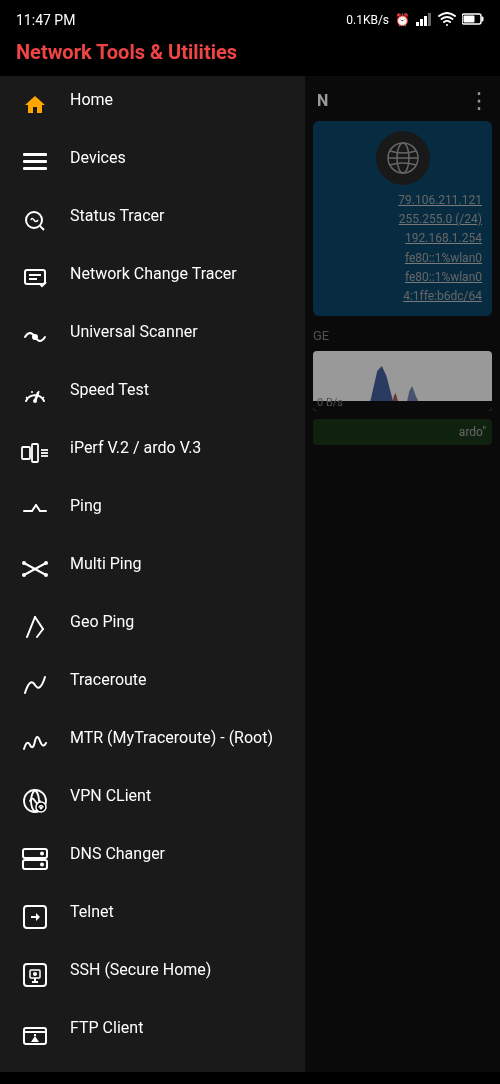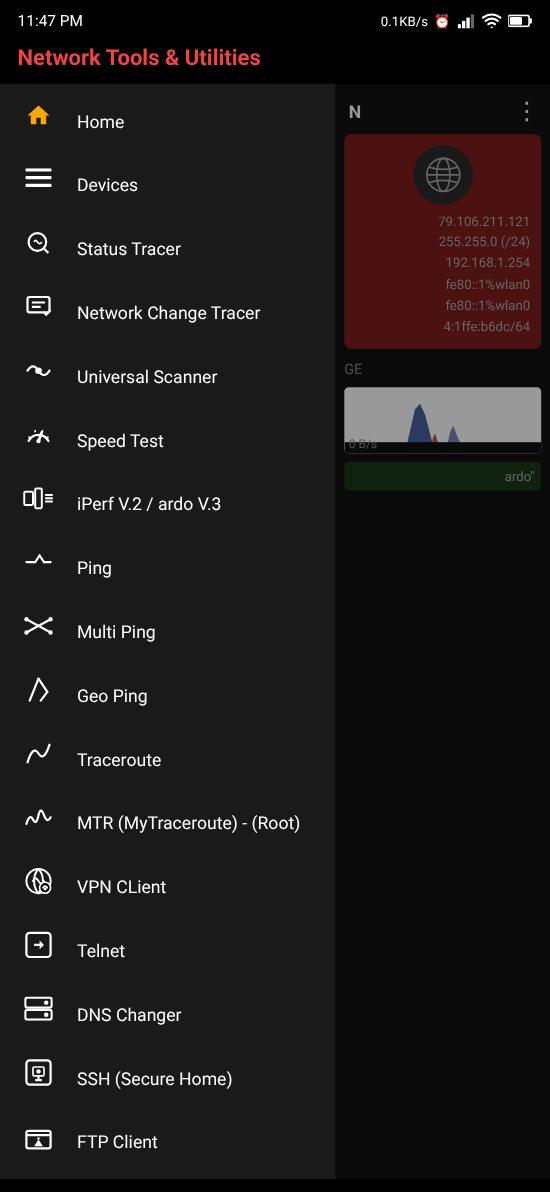--- a/index.html
+++ b/index.html
@@ -69,21 +69,21 @@
       overflow-y: auto;
       flex-shrink: 0;
     }
 
     .drawer::-webkit-scrollbar {
       display: none;
     }
 
     .nav-item {
       display: flex;
-      align-items: flex-end;
+      align-items: flex-start;
       padding: 14px 20px;
       cursor: pointer;
       gap: 20px;
       min-height: 56px;
     }
 
     .nav-icon {
       width: 30px;
       height: 30px;
       display: flex;
@@ -108,24 +108,25 @@
     }
 
     
     .right-panel-inner {
       padding: 8px;
       color: #ccc;
       font-size: 13px;
     }
 
     .right-card {
-      background-color: #7f1d1d;
+      background-color: #0c4a6e;
       border-radius: 6px;
       padding: 10px;
       margin-bottom: 8px;
+      text-decoration: underline;
     }
 
     .globe-icon {
       width: 54px;
       height: 54px;
       border-radius: 50%;
       background-color: #2a2a2a;
       display: flex;
       align-items: center;
       justify-content: center;
@@ -350,39 +351,39 @@
           <circle cx="19" cy="19" r="5" fill="#000" stroke="white" stroke-width="1.5"></circle>
           <path d="M17 19 Q19 16 21 19" stroke-linecap="round" stroke-width="1.5"></path>
           <circle cx="19" cy="20" r="1.5" fill="white" stroke="none"></circle>
         </svg>
       </span>
       <span class="nav-label">VPN CLient</span>
     </div>
 
     <div class="nav-item">
       <span class="nav-icon">
-        <svg width="26" height="26" viewBox="0 0 26 26" fill="none" stroke="white" stroke-width="2">
-          <rect x="2" y="2" width="22" height="22" rx="3"></rect>
-          <line x1="9" y1="13" x2="17" y2="13"></line>
-          <polygon points="14,9 18,13 14,17" fill="white" stroke="none"></polygon>
-        </svg>
-      </span>
-      <span class="nav-label">Telnet</span>
-    </div>
-
-    <div class="nav-item">
-      <span class="nav-icon">
         <svg width="26" height="22" viewBox="0 0 26 22" fill="none" stroke="white" stroke-width="2">
           <rect x="1" y="1" width="24" height="9" rx="2"></rect>
           <rect x="1" y="12" width="24" height="9" rx="2"></rect>
           <circle cx="20" cy="5.5" r="2" fill="white" stroke="none"></circle>
           <circle cx="20" cy="16.5" r="2" fill="white" stroke="none"></circle>
         </svg>
       </span>
       <span class="nav-label">DNS Changer</span>
+    </div>
+
+    <div class="nav-item">
+      <span class="nav-icon">
+        <svg width="26" height="26" viewBox="0 0 26 26" fill="none" stroke="white" stroke-width="2">
+          <rect x="2" y="2" width="22" height="22" rx="3"></rect>
+          <line x1="9" y1="13" x2="17" y2="13"></line>
+          <polygon points="14,9 18,13 14,17" fill="white" stroke="none"></polygon>
+        </svg>
+      </span>
+      <span class="nav-label">Telnet</span>
     </div>
 
     <div class="nav-item">
       <span class="nav-icon">
         <svg width="26" height="26" viewBox="0 0 26 26" fill="none" stroke="white" stroke-width="2">
           <rect x="2" y="2" width="22" height="22" rx="3"></rect>
           <rect x="8" y="8" width="10" height="8" rx="1" stroke="white" stroke-width="1.5"></rect>
           <line x1="13" y1="16" x2="13" y2="20"></line>
           <line x1="10" y1="20" x2="16" y2="20"></line>
           <circle cx="13" cy="12" r="2" fill="white" stroke="none"></circle>

